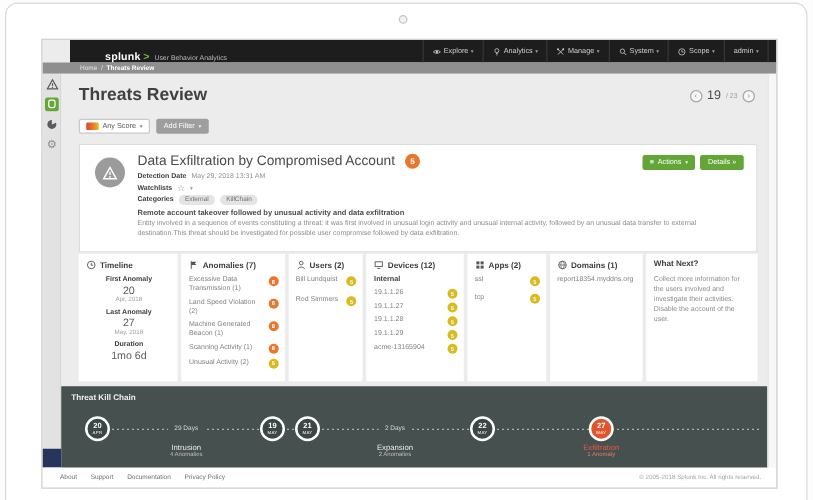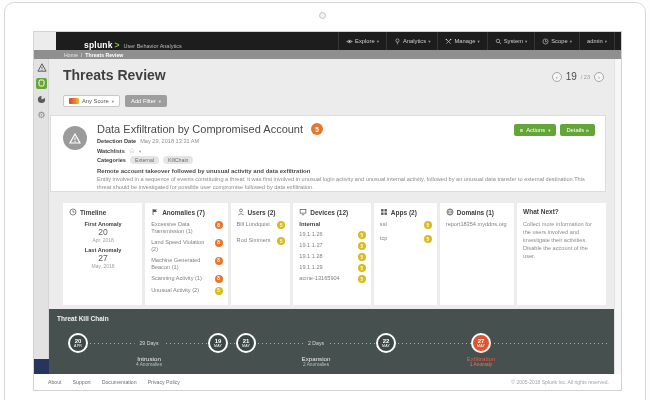--- a/index.html
+++ b/index.html
@@ -40,21 +40,21 @@
   .pg-circle{width:10px;height:10px;border:1px solid #a8a8a8;border-radius:50%;color:#8a8a8a;font-size:6px;display:flex;align-items:center;justify-content:center;cursor:pointer;background:#f6f6f6;}
   .pg-cur{font-size:10px;color:#4a4a4a;}
   .pg-tot{font-size:5.5px;color:#9a9a9a;}
 
   .filter-row{position:absolute;left:14px;top:36px;display:flex;gap:5px;align-items:center;}
   .score-chip{display:flex;align-items:center;gap:3px;background:#fff;border:1px solid #c9c9c9;border-radius:2px;height:12px;padding:0 5px;font-size:5.8px;color:#555;cursor:pointer;}
   .score-grad{width:10px;height:6px;border-radius:1px;background:linear-gradient(90deg,#d9413c,#e8762d,#e3c51c);}
   .btn-gray{display:flex;align-items:center;gap:3px;background:#9e9e9e;border-radius:2px;height:12px;padding:0 6px;font-size:5.8px;color:#fff;cursor:pointer;}
 
   
-  .card{position:absolute;left:1px;top:56px;right:8px;height:77px;background:#fff;border:1px solid #dcdcdc;}
+  .card{position:absolute;left:14px;top:56px;right:8px;height:87px;background:#fff;border:1px solid #dcdcdc;}
   .avatar{position:absolute;left:12px;top:10px;width:24px;height:24px;border-radius:50%;background:#9b9b9b;display:flex;align-items:center;justify-content:center;}
   .card-title-row{position:absolute;left:46px;top:7px;display:flex;align-items:center;gap:8px;}
   .card-title{font-size:11px;color:#4a4a4a;}
   .score-badge{width:12px;height:12px;border-radius:50%;background:#e8762d;color:#fff;font-size:6.5px;font-weight:700;display:flex;align-items:center;justify-content:center;}
   .meta{position:absolute;left:46px;font-size:5.6px;color:#8f8f8f;display:flex;align-items:center;gap:4px;}
   .meta b{color:#3e3e3e;font-weight:700;}
   .tag{background:#e4e4e4;border-radius:5px;padding:1px 5px;font-size:5.2px;color:#6e6e6e;cursor:pointer;}
   .star{color:#8a8a8a;font-size:7px;cursor:pointer;}
   .summary{position:absolute;left:46px;top:52px;font-size:6px;font-weight:700;color:#4c4c4c;}
   .descr{position:absolute;left:46px;top:60px;right:14px;font-size:5.6px;color:#8c8c8c;line-height:1.35;}
@@ -274,20 +274,24 @@
           <div class="tl-group">
             <div class="tl-label">First Anomaly</div>
             <div class="tl-value">20</div>
             <div class="tl-sub">Apr, 2018</div>
           </div>
           <div class="tl-group">
             <div class="tl-label">Last Anomaly</div>
             <div class="tl-value">27</div>
             <div class="tl-sub">May, 2018</div>
           </div>
+          <div class="tl-group">
+            <div class="tl-label">Duration</div>
+            <div class="tl-value">1mo 6d</div>
+          </div>
         </div>
 
         <div class="panel" style="flex-grow:88;">
           <div class="p-head">
               <svg width="8" height="8" viewBox="0 0 10 10">
                 <path d="M2.5 1.2v7.6" stroke="#555" stroke-width="1"></path>
                 <path d="M2.5 1.8h5.2L6 3.4l1.7 1.6H2.5Z" fill="#555"></path>
               </svg>
               <span>Anomalies (7)</span>
             </div>

